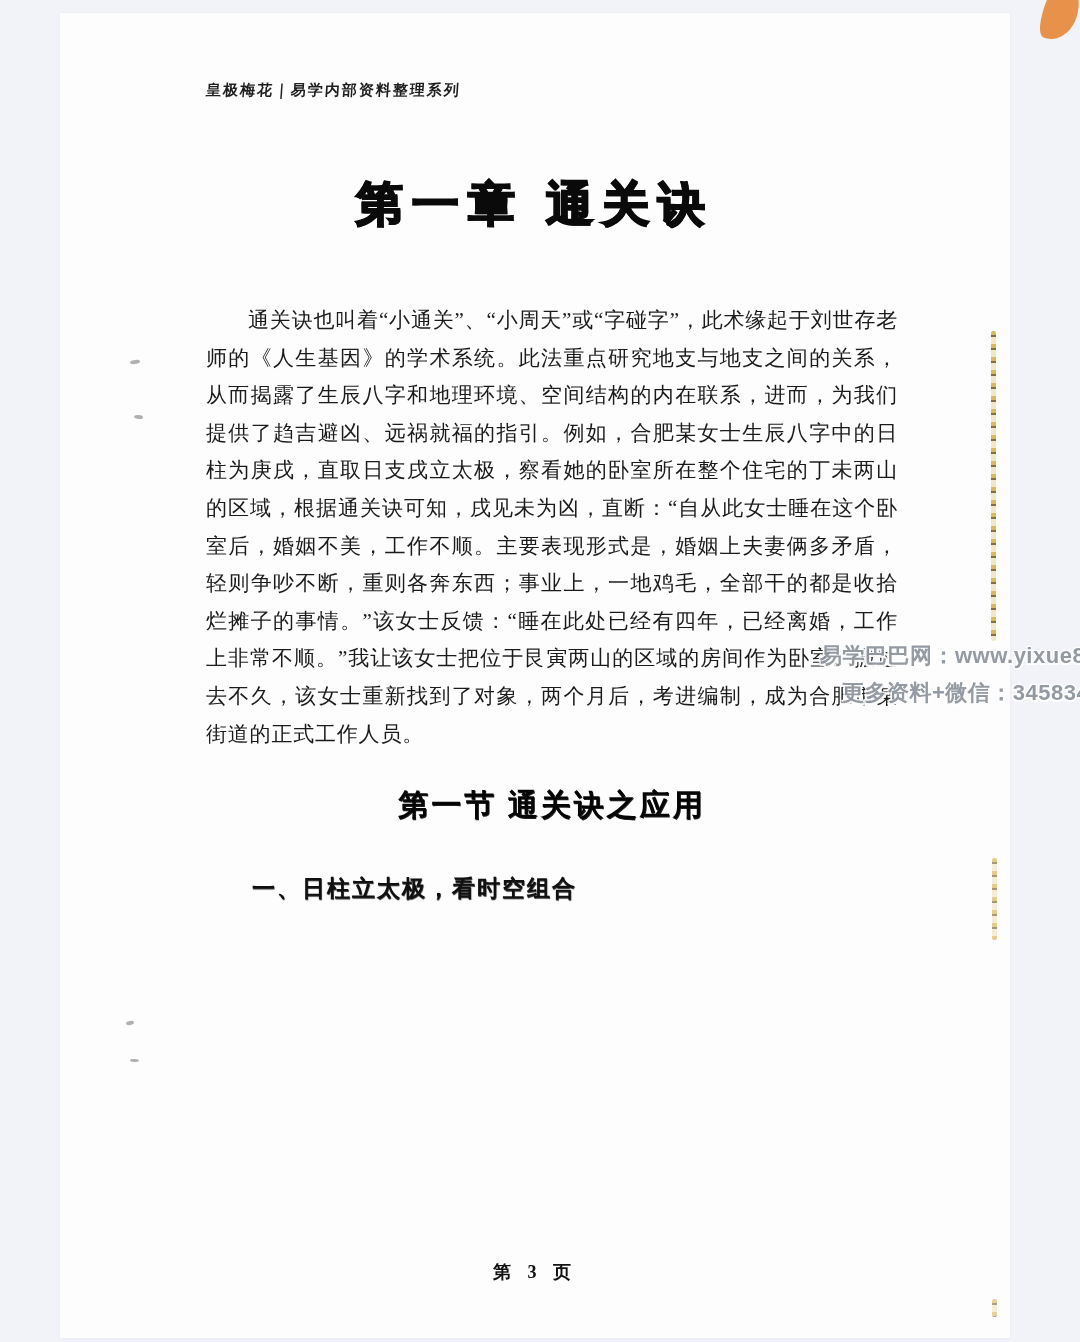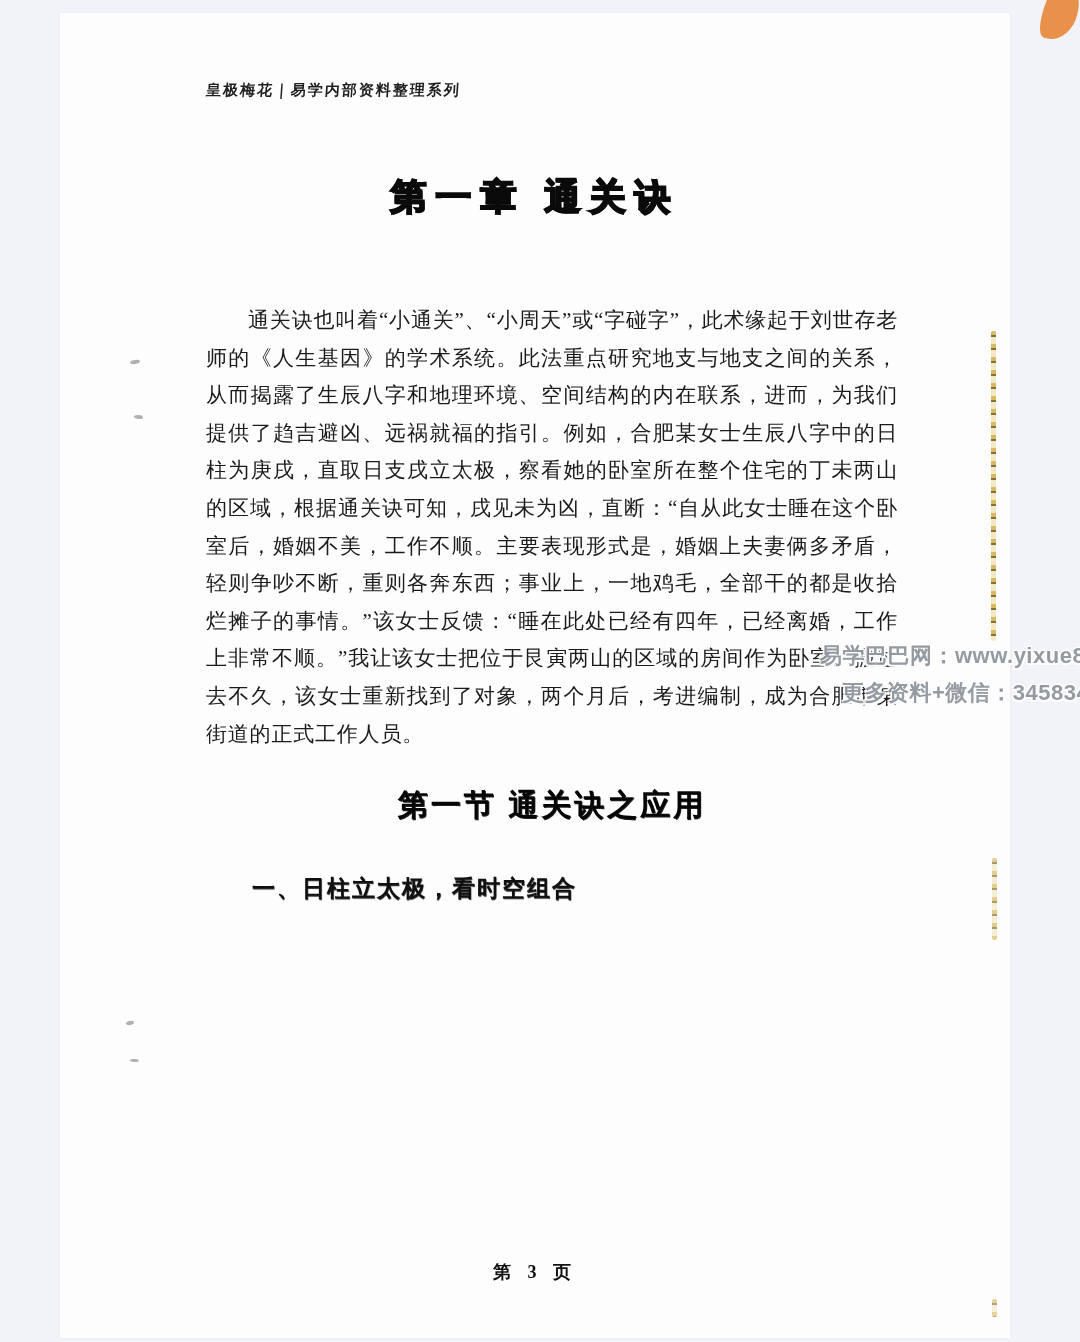--- a/index.html
+++ b/index.html
@@ -25,21 +25,21 @@
     letter-spacing: 2px;
     color: #1f1f1f;
     transform: skewX(-4deg);
   }
   .chapter-title {
     position: absolute;
     left: 0; top: 160px;
     width: 100%;
     margin: 0;
     text-align: center;
-    font-size: 36px;
+    font-size: 47px;
     font-weight: 900;
     letter-spacing: 9px;
     color: #000;
     -webkit-text-stroke: 2px #0a0a0a;
     text-shadow: 1px 1px 0 #111, -1px 0 0 #111;
     font-family: "Liberation Sans", "DejaVu Sans", sans-serif;
   }
   .content {
     position: absolute;
     left: 146px; top: 289px;
@@ -62,21 +62,21 @@
   }
   .section-title {
     margin: 30px 0 0 0;
     text-align: center;
     font-size: 30px;
     font-weight: 900;
     letter-spacing: 3px;
     color: #050505;
     text-indent: 0;
     text-shadow: 0.8px 0.8px 0 #222;
-    font-family: Liberation Sans, sans-serif;
+    font-family: Liberation Serif, serif;
     line-height: 44px;
   }
   .subsection-title {
     margin: 46px 0 0 0;
     font-size: 23px;
     font-weight: 700;
     letter-spacing: 2px;
     color: #101010;
     text-indent: 2em;
     text-shadow: 0.6px 0.6px 0.8px #333;

